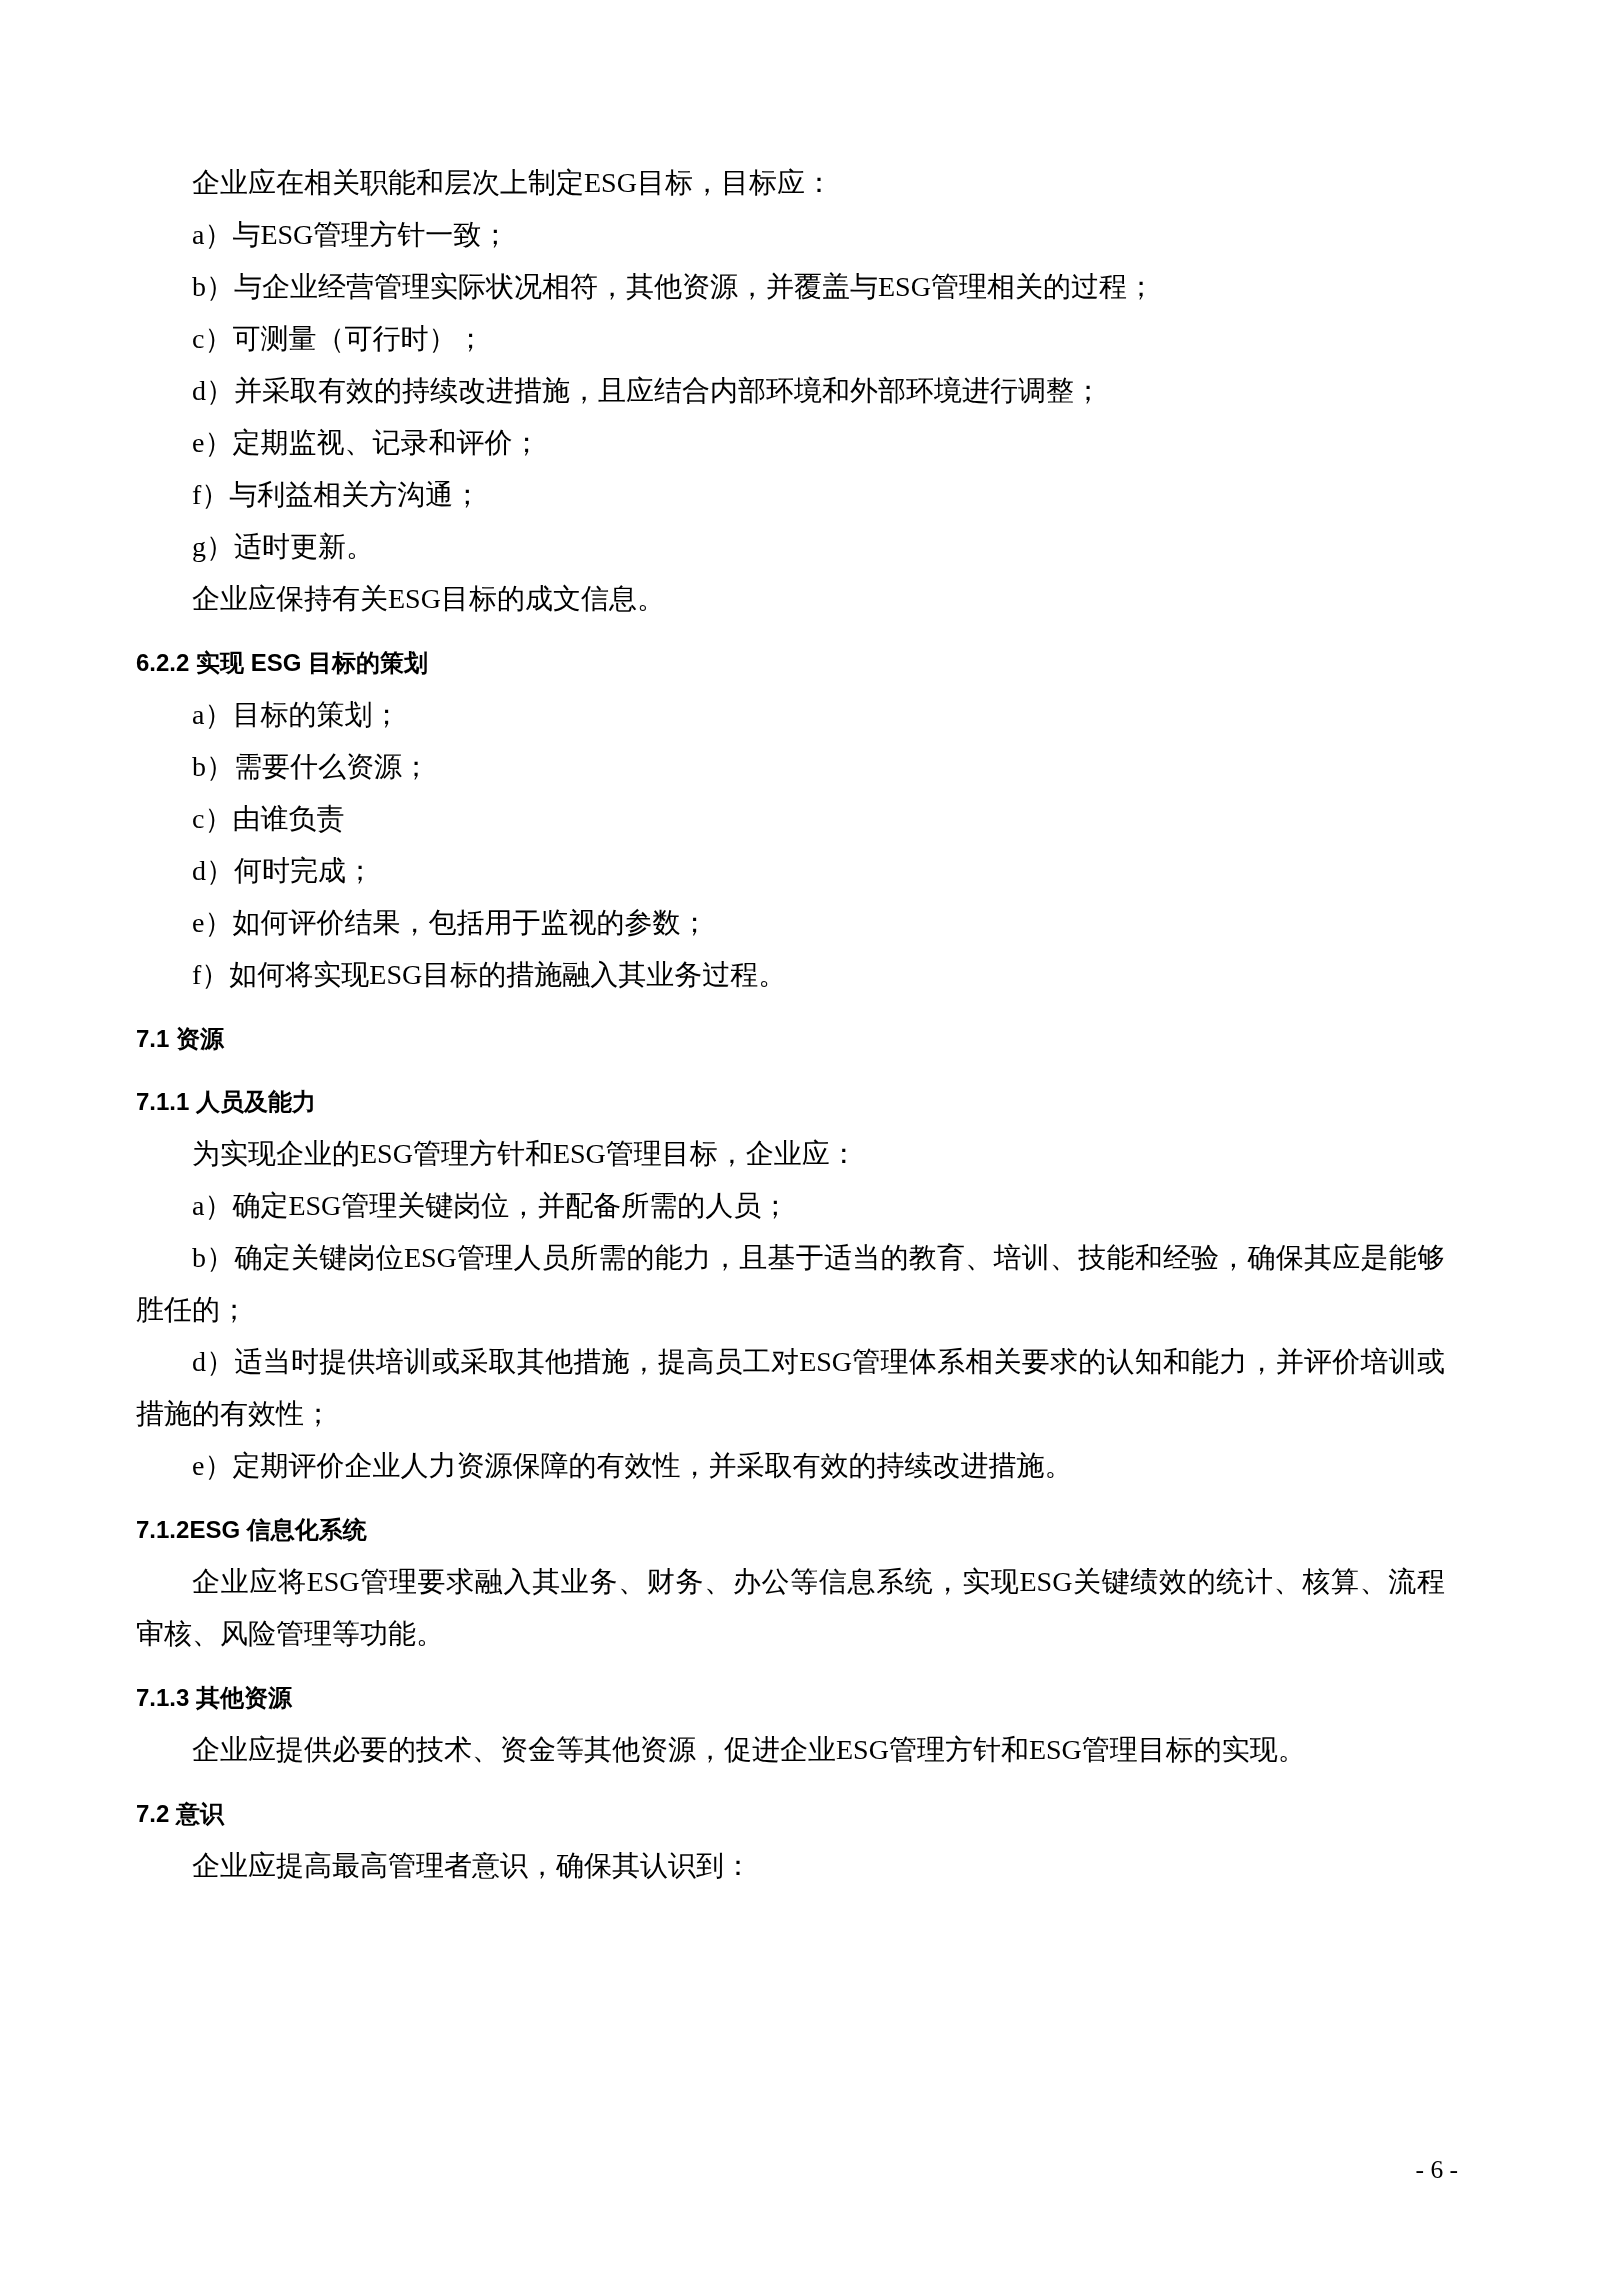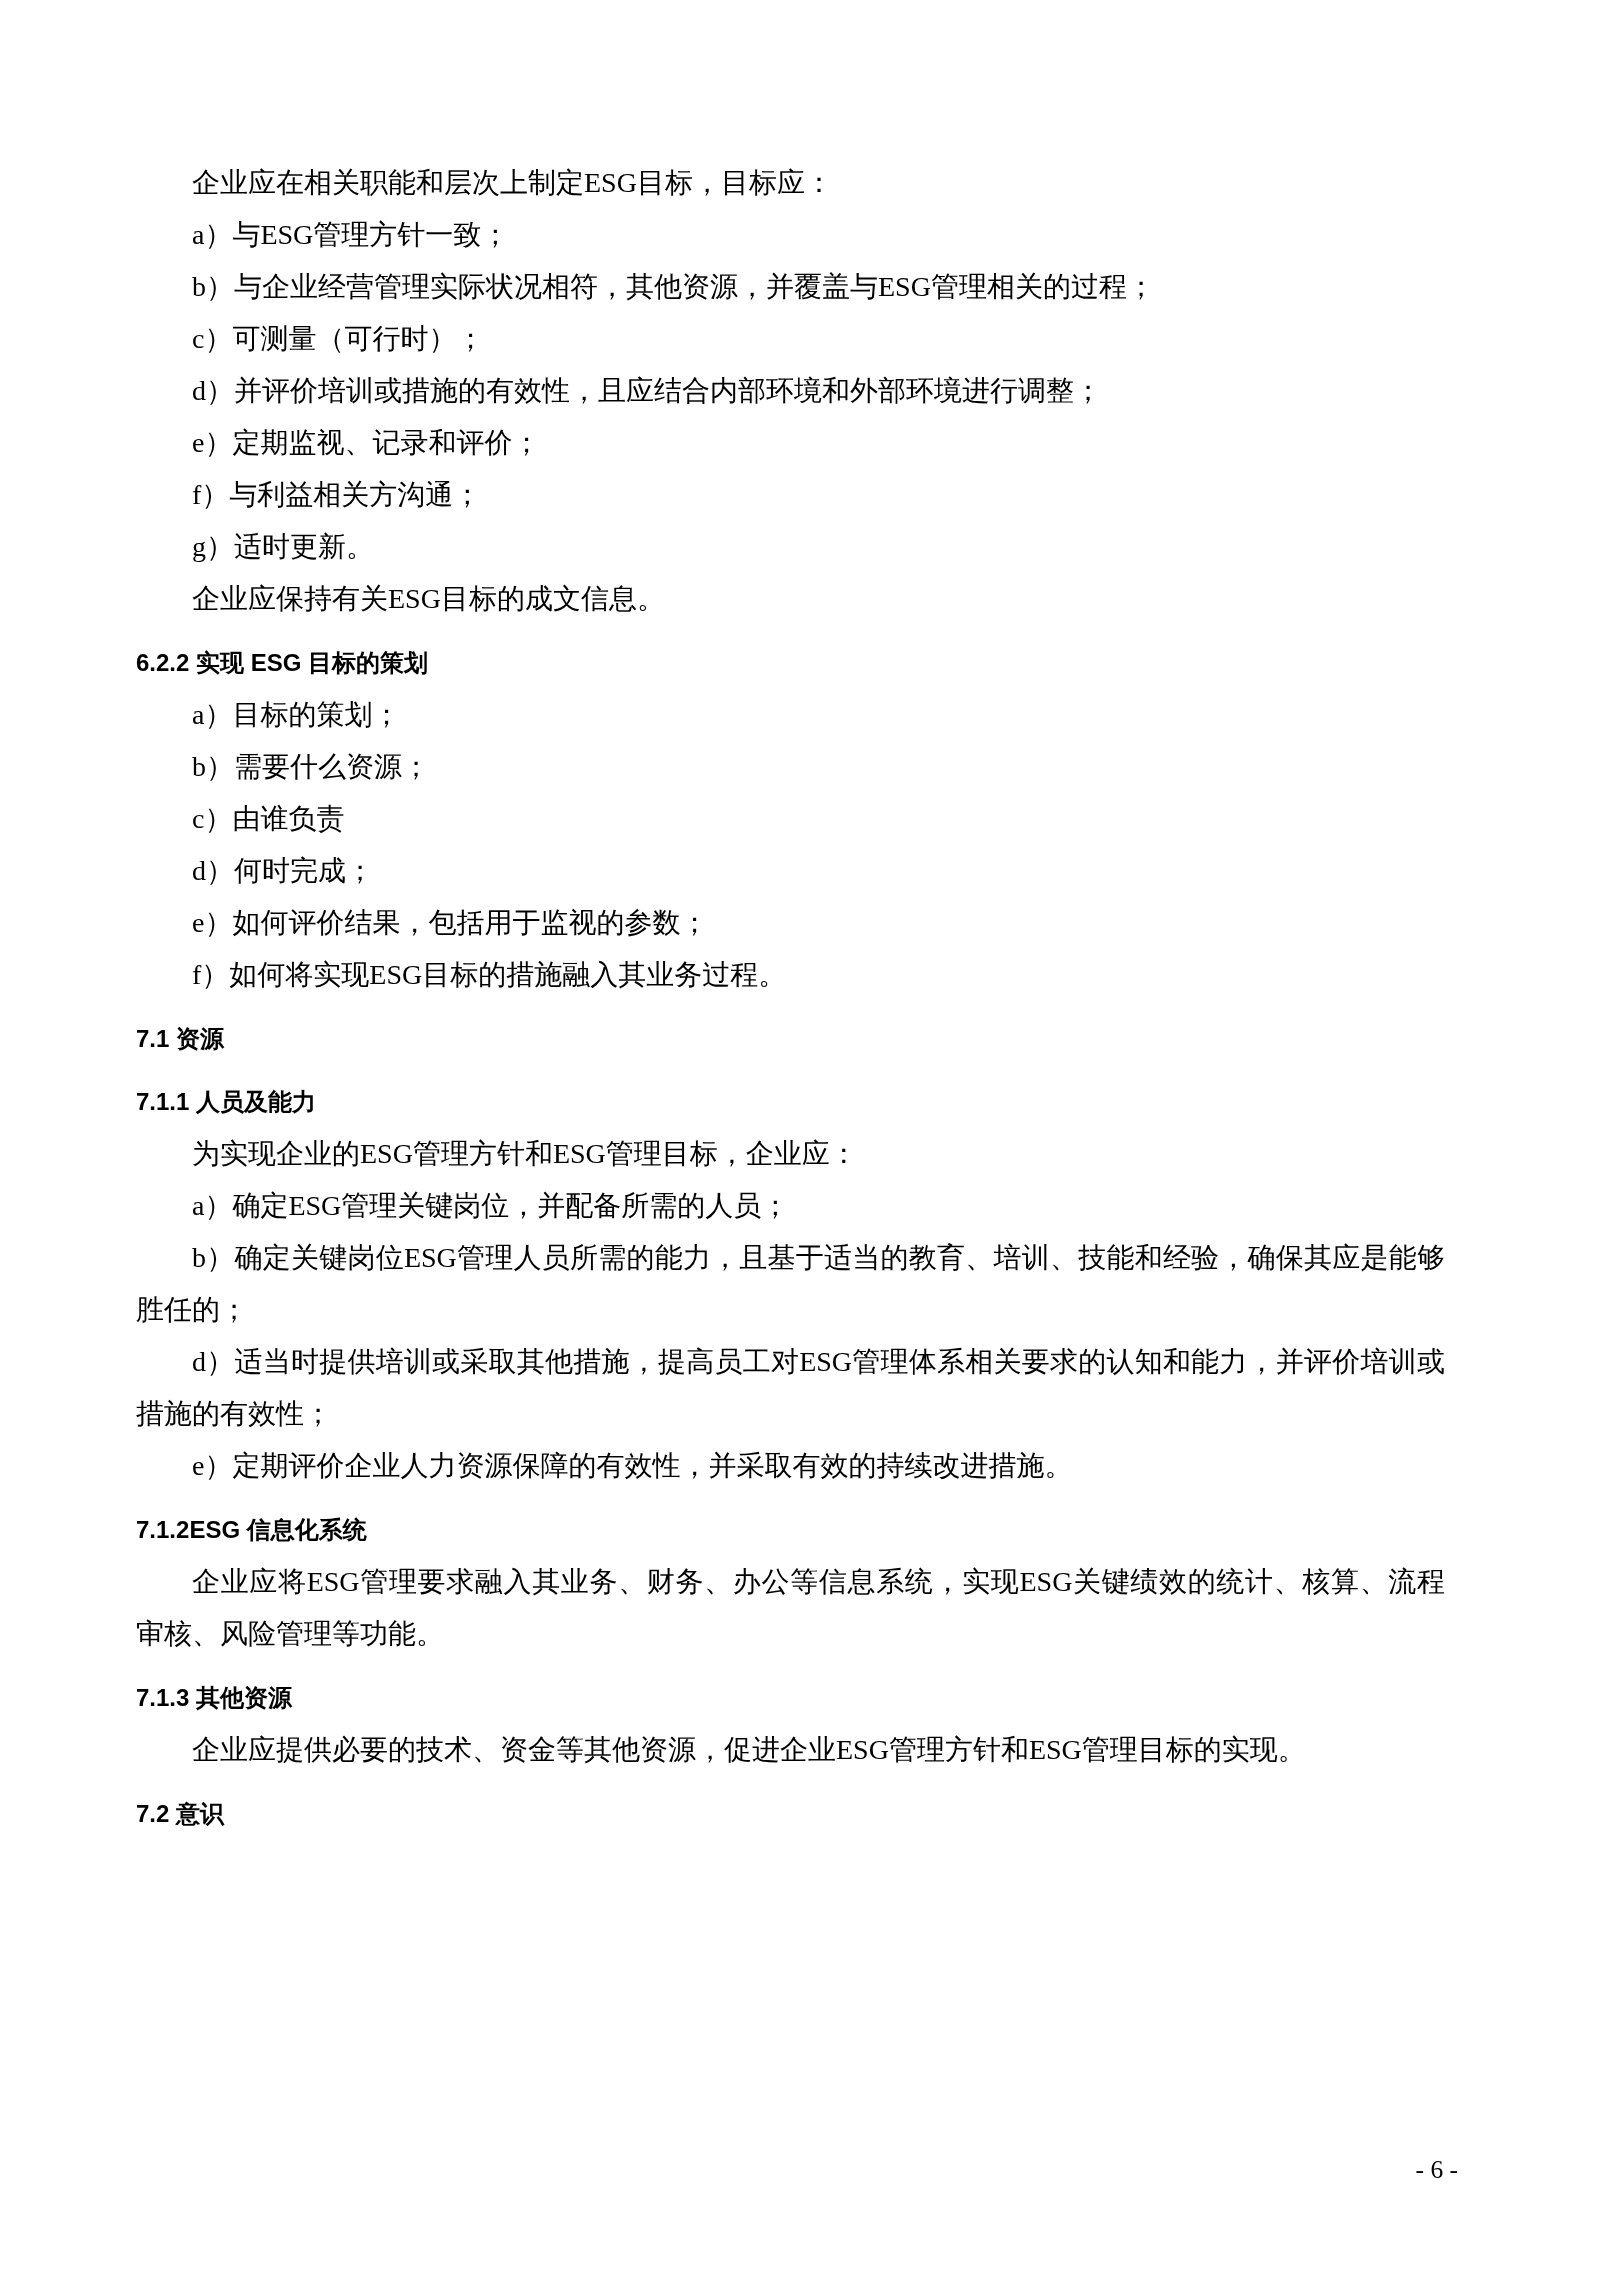--- a/index.html
+++ b/index.html
@@ -55,21 +55,21 @@
   }
 </style>
 </head>
 <body>
 
 <div class="content">
   <p class="para">企业应在相关职能和层次上制定ESG目标，目标应：</p>
   <p class="para">a）与ESG管理方针一致；</p>
   <p class="para">b）与企业经营管理实际状况相符，其他资源，并覆盖与ESG管理相关的过程；</p>
   <p class="para">c）可测量（可行时）；</p>
-  <p class="para">d）并评价培训或措施的有效性，且应结合内部环境和外部环境进行调整；</p>
+  <p class="para">d）并采取有效的持续改进措施，且应结合内部环境和外部环境进行调整；</p>
   <p class="para">e）定期监视、记录和评价；</p>
   <p class="para">f）与利益相关方沟通；</p>
   <p class="para">g）适时更新。</p>
   <p class="para">企业应保持有关ESG目标的成文信息。</p>
   <h3 class="h2">6.2.2 实现 ESG 目标的策划</h3>
   <p class="para">a）目标的策划；</p>
   <p class="para">b）需要什么资源；</p>
   <p class="para">c）由谁负责</p>
   <p class="para">d）何时完成；</p>
   <p class="para">e）如何评价结果，包括用于监视的参数；</p>
@@ -79,16 +79,17 @@
   <p class="para">为实现企业的ESG管理方针和ESG管理目标，企业应：</p>
   <p class="para">a）确定ESG管理关键岗位，并配备所需的人员；</p>
   <p class="para">b）确定关键岗位ESG管理人员所需的能力，且基于适当的教育、培训、技能和经验，确保其应是能够胜任的；</p>
   <p class="para">d）适当时提供培训或采取其他措施，提高员工对ESG管理体系相关要求的认知和能力，并评价培训或措施的有效性；</p>
   <p class="para">e）定期评价企业人力资源保障的有效性，并采取有效的持续改进措施。</p>
   <h3 class="h2">7.1.2ESG 信息化系统</h3>
   <p class="para">企业应将ESG管理要求融入其业务、财务、办公等信息系统，实现ESG关键绩效的统计、核算、流程审核、风险管理等功能。</p>
   <h3 class="h2">7.1.3 其他资源</h3>
   <p class="para">企业应提供必要的技术、资金等其他资源，促进企业ESG管理方针和ESG管理目标的实现。</p>
   <h2 class="h2">7.2 意识</h2>
+  <p class="para">企业应提高最高管理者意识，确保其认识到：</p>
 </div>
 
 <div class="page-number">- 6 -</div>
 
 
 </body></html>

